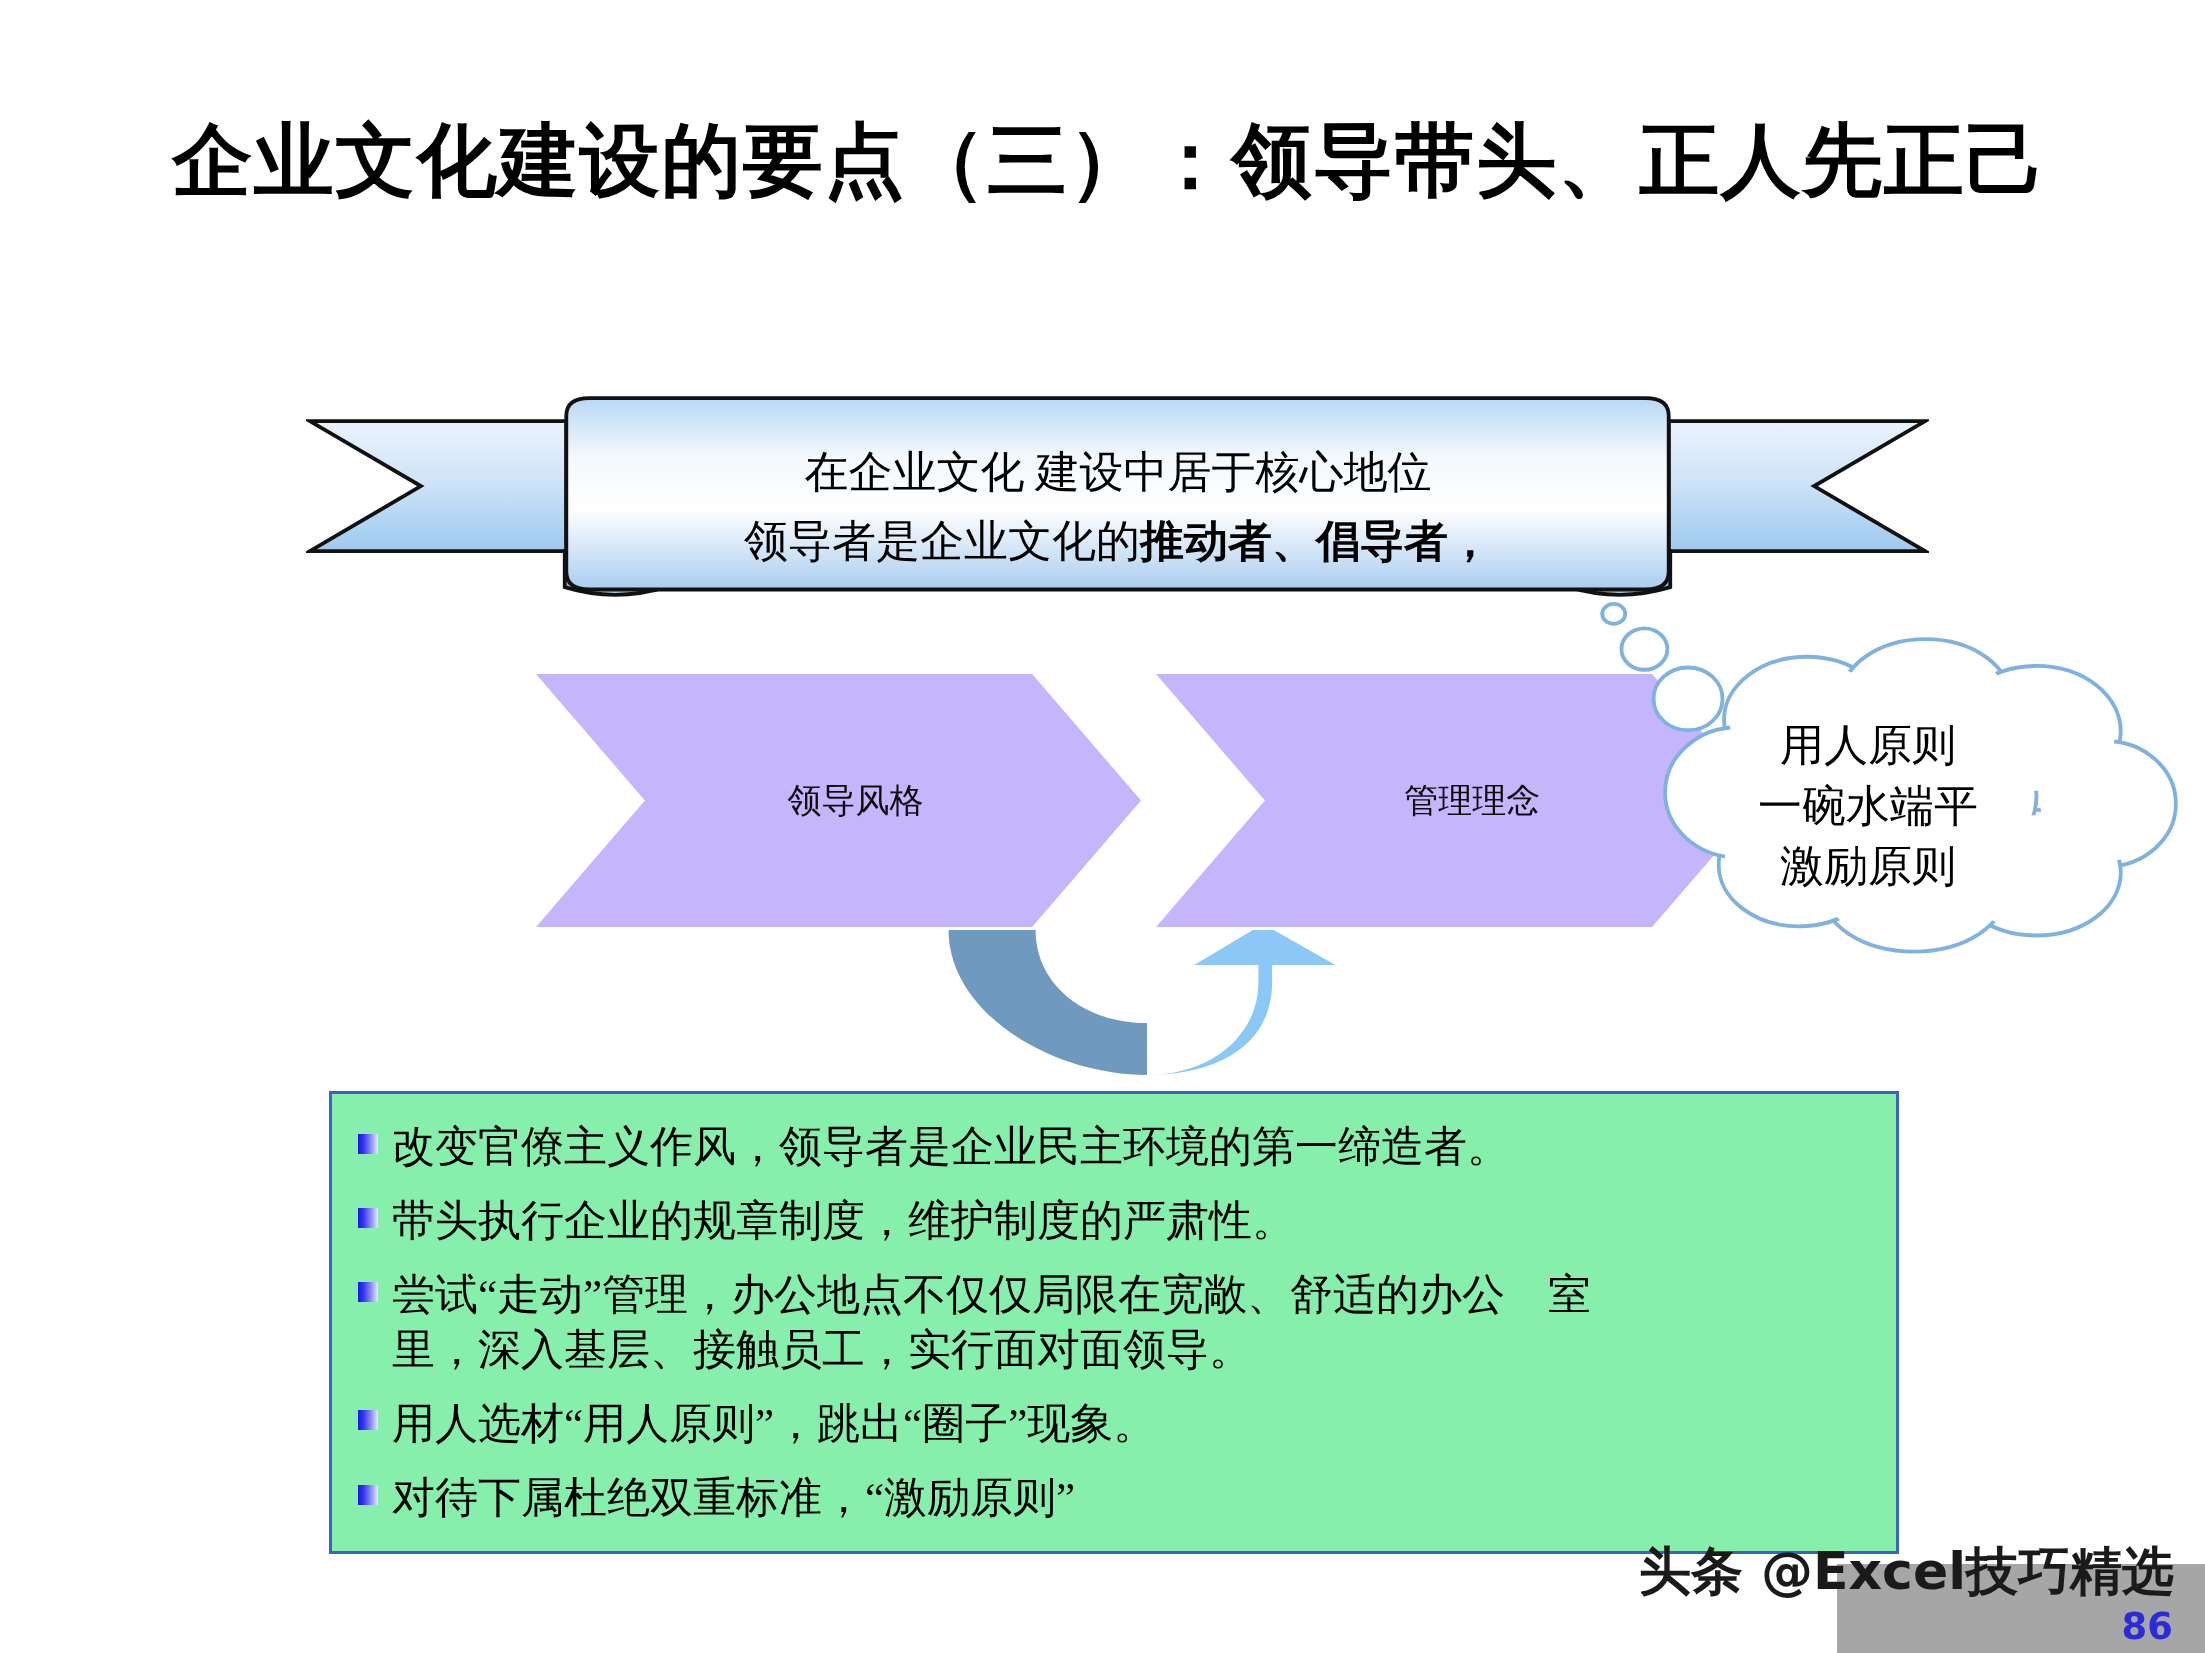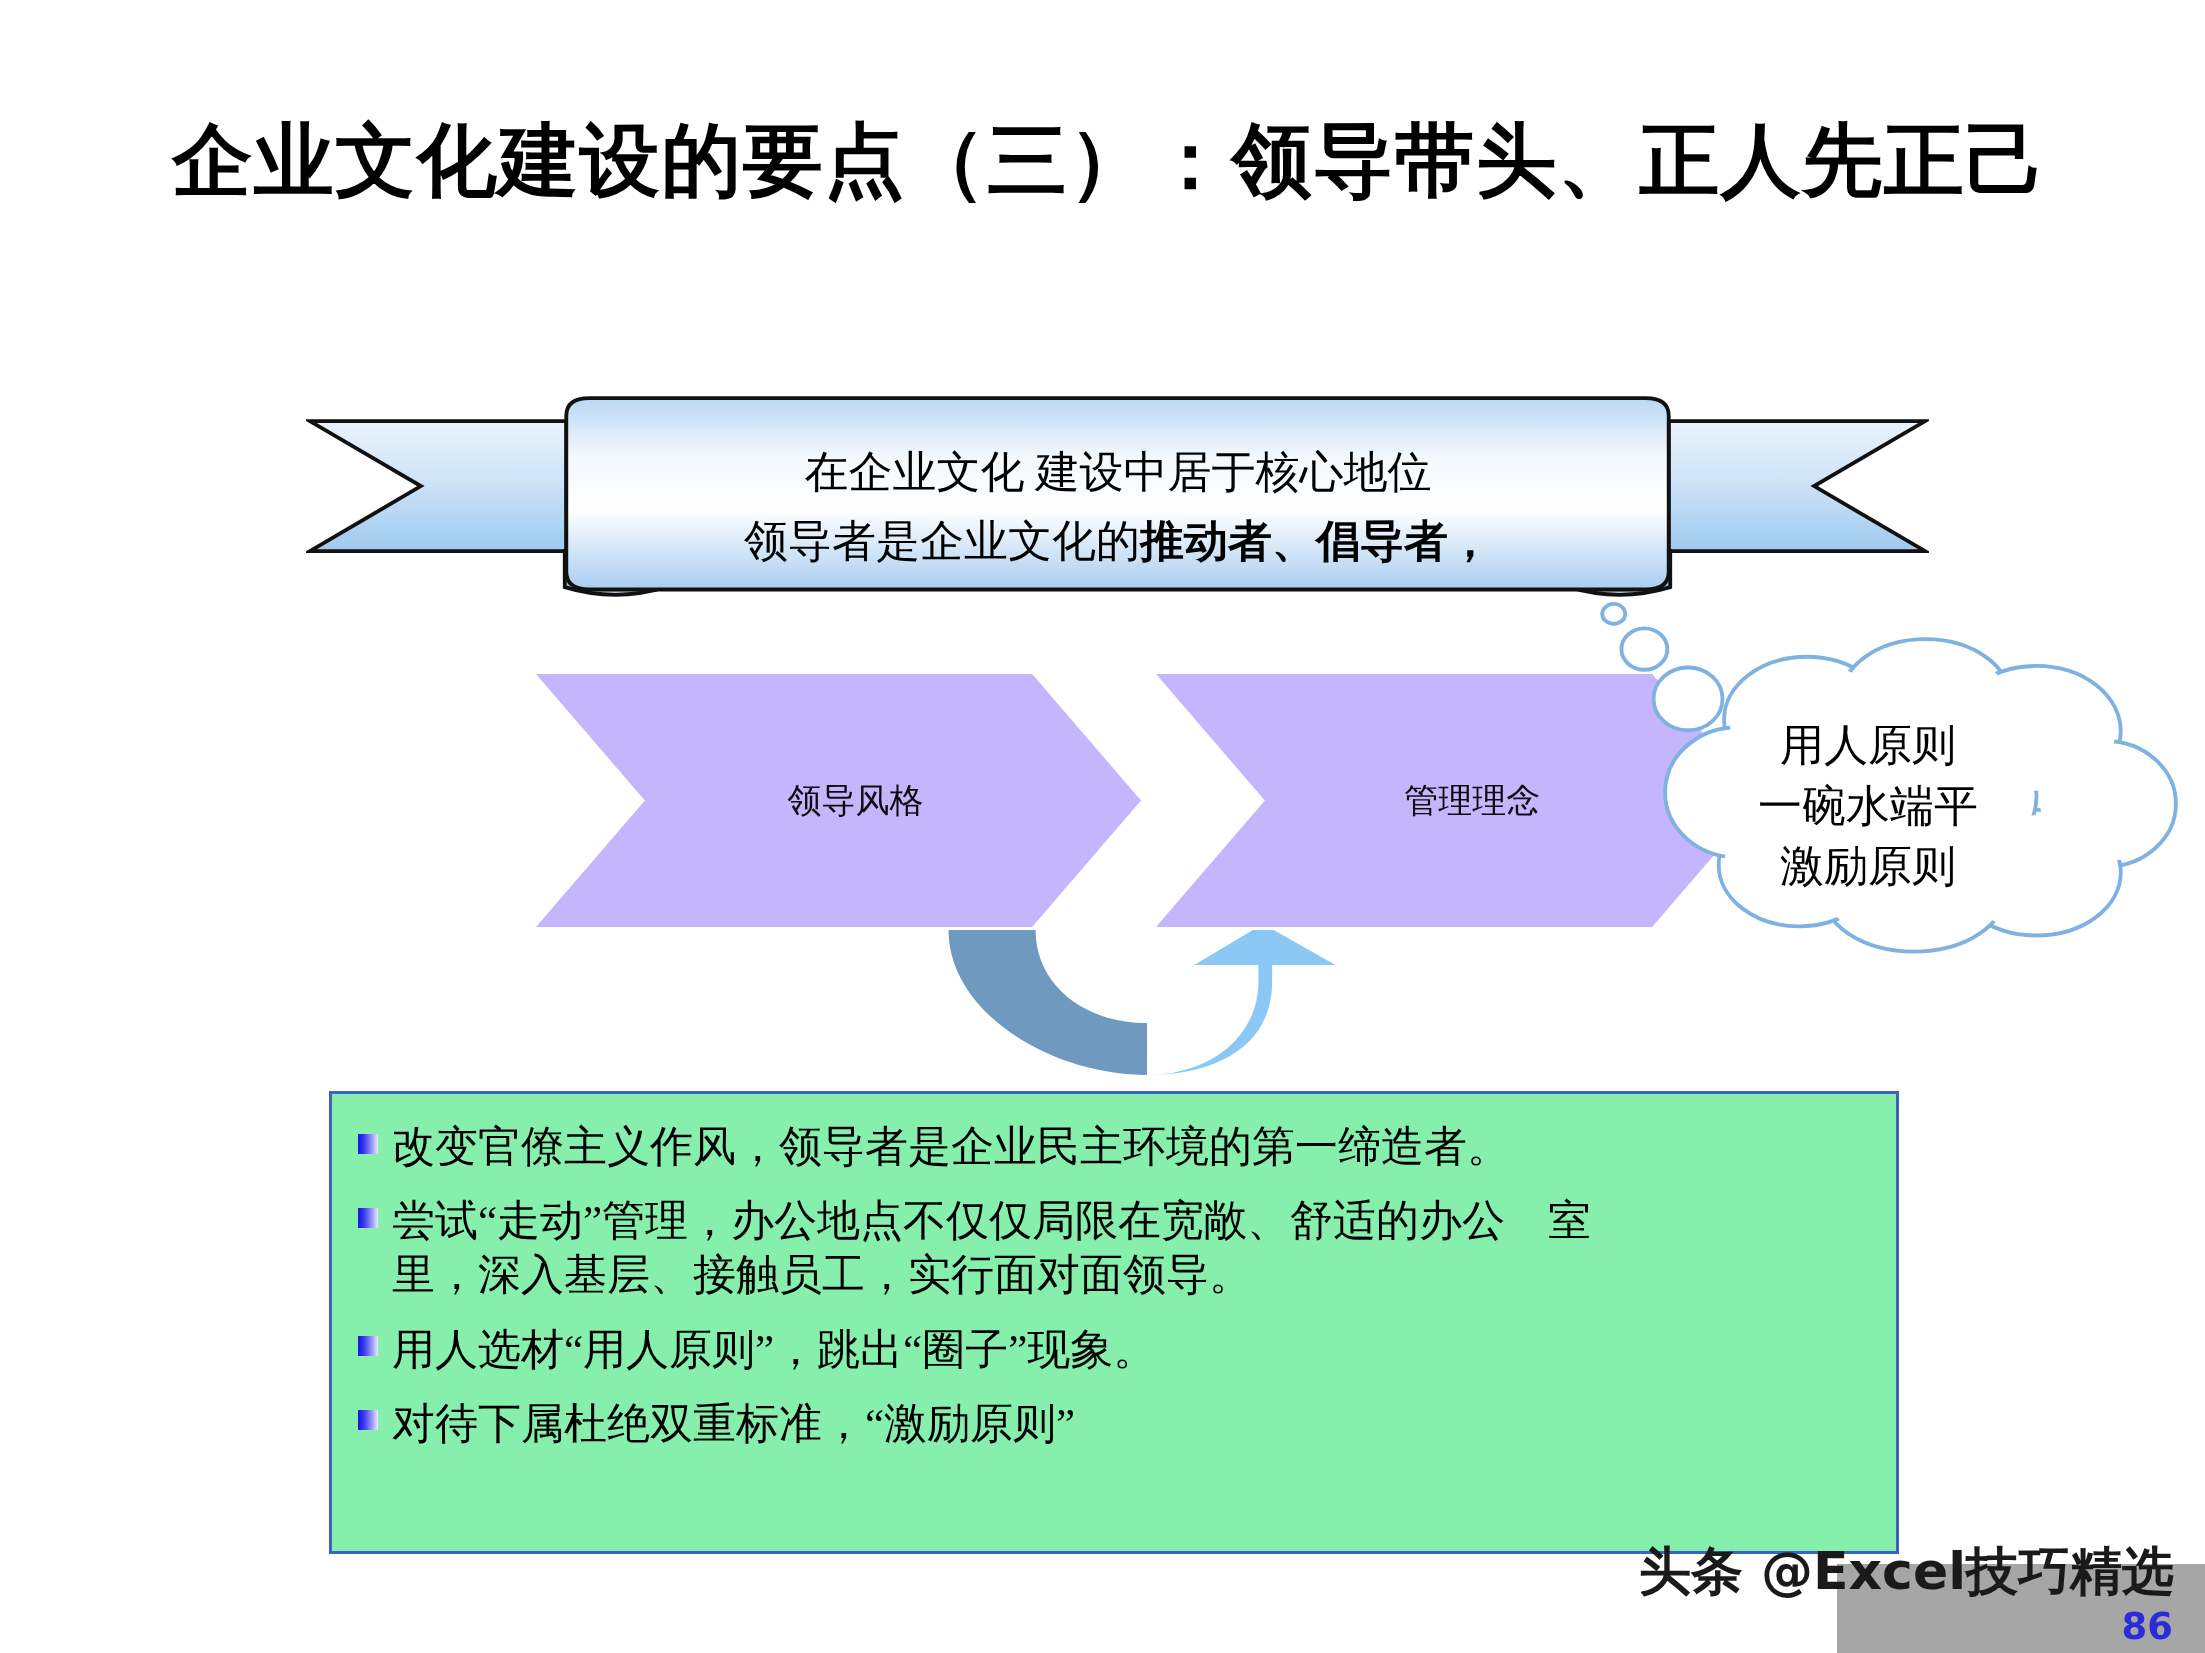--- a/index.html
+++ b/index.html
@@ -228,20 +228,26 @@
 
   <div id="panel">
 
     <div class="bullet">
       <span class="bmark"></span>
       <span class="btext">
         <span class="ln">改变官僚主义作风，领导者是企业民主环境的第一缔造者。</span>
       </span>
     </div>
 
+    <div class="bullet">
+      <span class="bmark"></span>
+      <span class="btext">
+        <span class="ln">带头执行企业的规章制度，维护制度的严肃性。</span>
+      </span>
+    </div>
 
     <div class="bullet">
       <span class="bmark"></span>
       <span class="btext">
         <span class="ln">尝试“走动”管理，办公地点不仅仅局限在宽敞、舒适的办公　室</span>
         <span class="ln">里，深入基层、接触员工，实行面对面领导。</span>
       </span>
     </div>
 
     <div class="bullet">

